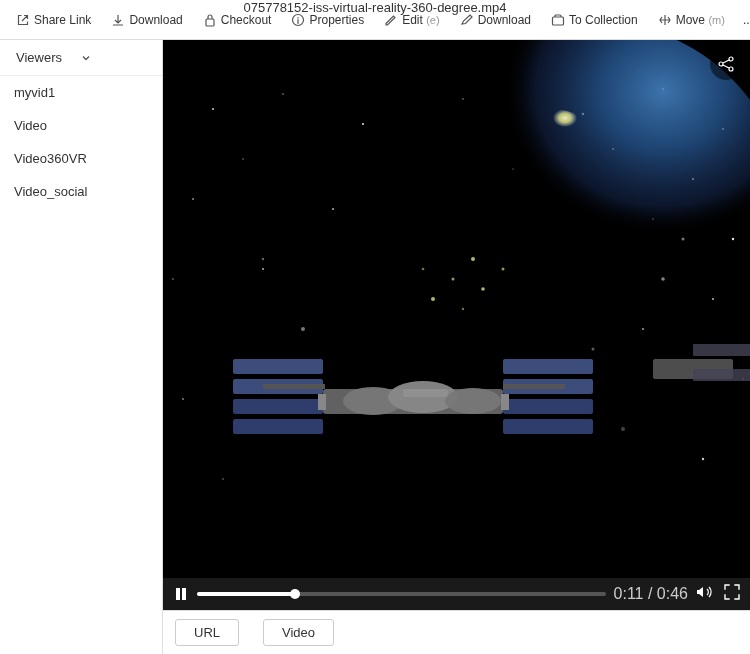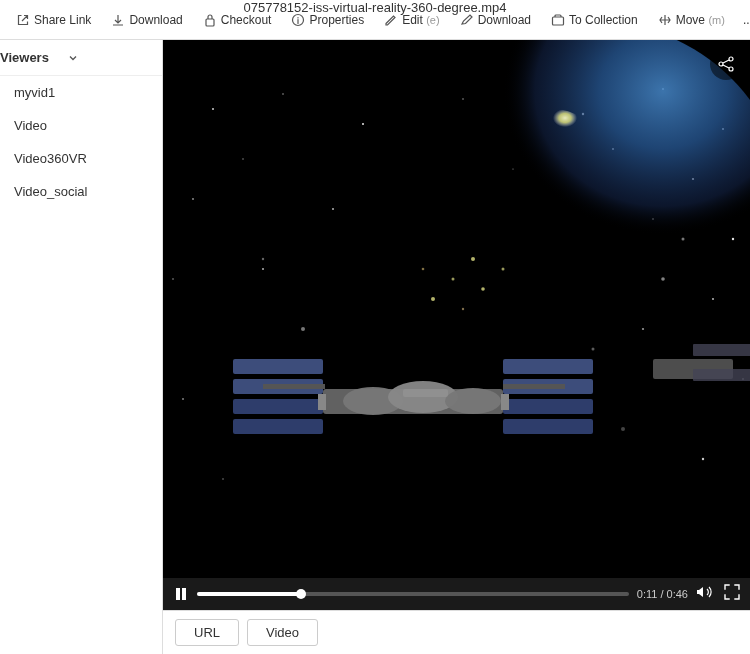--- a/index.html
+++ b/index.html
@@ -26,21 +26,21 @@
     
     #main { display: flex; height: calc(654px - 40px); }
 
     
     #sidebar {
       width: 163px; background: #fff; border-right: 1px solid #ddd;
       display: flex; flex-direction: column;
     }
     .viewers-header {
       display: flex; align-items: center; gap: 19px;
-      padding: 10px 0; font-size: 13px; font-weight: 700;
+      padding: 10px 16px; font-size: 13px; font-weight: 400;
       color: #333; cursor: pointer; border-bottom: 1px solid #eee;
     }
     .sidebar-item {
       padding: 9px 14px; font-size: 13px; color: #333;
       cursor: pointer; position: relative;
     }
     .sidebar-item.active { background: #f0f0f0; }
     .tooltip {
       position: absolute; left: 100%; top: 50%; transform: translateY(-50%);
       background: #555; color: #fff; font-size: 11px; padding: 4px 8px;
@@ -76,28 +76,28 @@
       flex: 1; height: 4px; background: #555; border-radius: 2px;
       position: relative; cursor: pointer;
     }
     .progress-fill {
       height: 100%; background: #fff; border-radius: 2px; width: 24%;
     }
     .progress-handle {
       width: 10px; height: 10px; background: #fff; border-radius: 50%;
       position: absolute; top: -3px; left: 24%; transform: translateX(-50%);
     }
-    .time-label { color: #ccc; font-size: 11px; white-space: nowrap; }
+    .time-label { color: #ccc; font-size: 16px; white-space: nowrap; }
     .vol-btn { color: #fff; cursor: pointer; }
     .fullscreen-btn { color: #fff; cursor: pointer; margin-left: 4px; }
 
     
     #bottom-bar {
       background: #fff; border-top: 1px solid #ddd;
-      display: flex; align-items: center; padding: 8px 12px; gap: 8px;
+      display: flex; align-items: center; padding: 8px 12px; gap: 24px;
       height: 44px;
     }
     .tab-btn {
       padding: 5px 18px; border: 1px solid #ccc; border-radius: 3px;
       font-size: 13px; cursor: pointer; background: #fff; color: #333;
     }
 
     
     .more-btn {
       display: flex; align-items: center; padding: 4px 6px;

